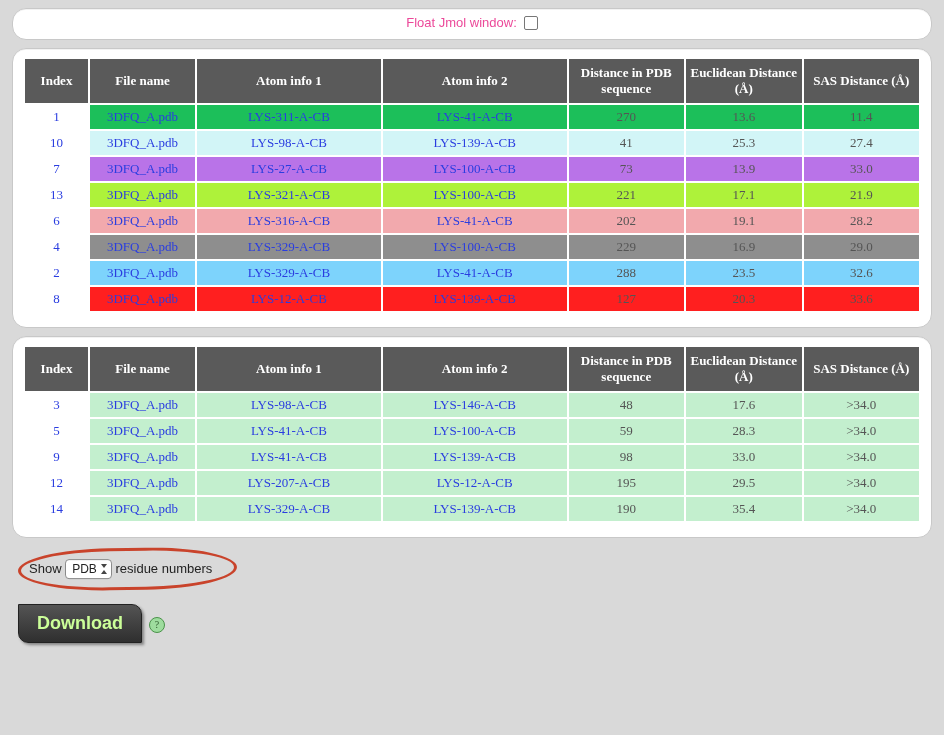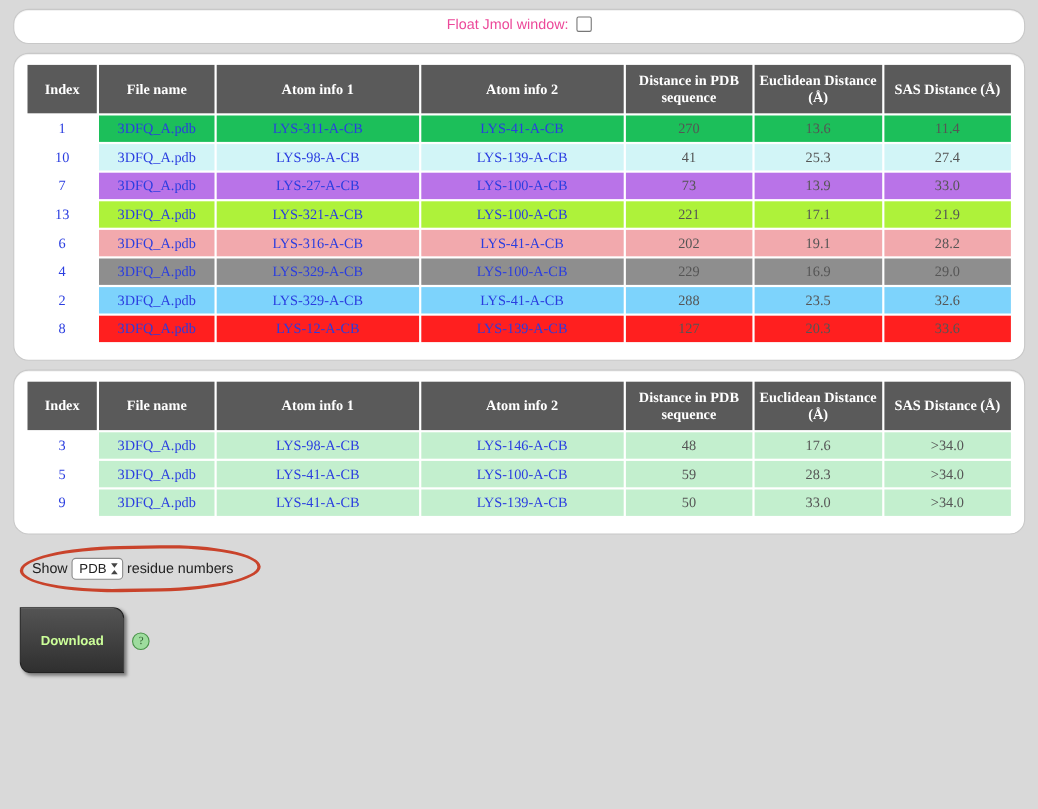--- a/index.html
+++ b/index.html
@@ -12,21 +12,21 @@
   th{background:#5a5a5a;color:#fff;font-weight:bold;font-size:13px;padding:6px 4px;text-align:center;}
   td{font-size:13px;padding:4px 4px;text-align:center;color:#555;}
   td.link{color:#2a3de0;}
   .footer-area{margin:10px 18px 0 18px;}
   .circled{display:inline-block;border:3px solid #c9432b;border-radius:50%/60%;padding:8px 22px 8px 8px;transform:rotate(-1deg);}
   .circled-inner{transform:rotate(1deg);display:inline-block;font-family:Arial,Helvetica,sans-serif;font-size:13px;color:#222;}
   .pdb-select{display:inline-block;background:#fff;border:1px solid #8a8a8a;border-radius:4px;padding:0 14px 0 6px;height:18px;line-height:18px;font-size:12px;font-family:Arial,Helvetica,sans-serif;position:relative;color:#222;}
   .pdb-select::after{content:"";position:absolute;right:4px;top:4px;width:0;height:0;border-left:3px solid transparent;border-right:3px solid transparent;border-top:4px solid #444;}
   .pdb-select::before{content:"";position:absolute;right:4px;bottom:4px;width:0;height:0;border-left:3px solid transparent;border-right:3px solid transparent;border-bottom:4px solid #444;}
   .dl-row{margin-top:14px;}
-  .dl-btn{display:inline-block;background:linear-gradient(#545454,#2f2f2f);color:#ccff99;font-family:Arial,Helvetica,sans-serif;font-weight:bold;font-size:12px;padding:22px 18px;border-radius:0 10px 0 10px;border:1px solid #222;box-shadow:2px 2px 3px rgba(0,0,0,.4);}
+  .dl-btn{display:inline-block;background:linear-gradient(#545454,#2f2f2f);color:#ccff99;font-family:Arial,Helvetica,sans-serif;font-weight:bold;font-size:18px;padding:8px 18px;border-radius:0 10px 0 10px;border:1px solid #222;box-shadow:2px 2px 3px rgba(0,0,0,.4);}
   .float-row{font-family:Arial,Helvetica,sans-serif;font-size:13px;color:#ec4899;}
   .checkbox{display:inline-block;width:12px;height:12px;border:1px solid #777;border-radius:2px;background:#fff;vertical-align:middle;margin-left:3px;}
   
   .bg-white{background:#ffffff;}
   .bg-green{background:#1cbf5a;}
   .bg-cyan{background:#d2f5f7;}
   .bg-purple{background:#b973e8;}
   .bg-lime{background:#aef23a;}
   .bg-pink{background:#f2a9ad;}
   .bg-gray{background:#8e8e8e;}
@@ -181,22 +181,40 @@
             <td class="link bg-mint">LYS-100-A-CB</td>
             <td class="bg-mint">59</td>
             <td class="bg-mint">28.3</td>
             <td class="bg-mint">&gt;34.0</td>
           </tr>
           <tr>
             <td class="link bg-white">9</td>
             <td class="link bg-mint">3DFQ_A.pdb</td>
             <td class="link bg-mint">LYS-41-A-CB</td>
             <td class="link bg-mint">LYS-139-A-CB</td>
-            <td class="bg-mint">50</td>
+            <td class="bg-mint">98</td>
             <td class="bg-mint">33.0</td>
+            <td class="bg-mint">&gt;34.0</td>
+          </tr>
+          <tr>
+            <td class="link bg-white">12</td>
+            <td class="link bg-mint">3DFQ_A.pdb</td>
+            <td class="link bg-mint">LYS-207-A-CB</td>
+            <td class="link bg-mint">LYS-12-A-CB</td>
+            <td class="bg-mint">195</td>
+            <td class="bg-mint">29.5</td>
+            <td class="bg-mint">&gt;34.0</td>
+          </tr>
+          <tr>
+            <td class="link bg-white">14</td>
+            <td class="link bg-mint">3DFQ_A.pdb</td>
+            <td class="link bg-mint">LYS-329-A-CB</td>
+            <td class="link bg-mint">LYS-139-A-CB</td>
+            <td class="bg-mint">190</td>
+            <td class="bg-mint">35.4</td>
             <td class="bg-mint">&gt;34.0</td>
           </tr>
         </tbody>
   </table>
 </div>
 
 <div class="footer-area">
   <span class="circled">
     <span class="circled-inner">
       <span>Show </span>

